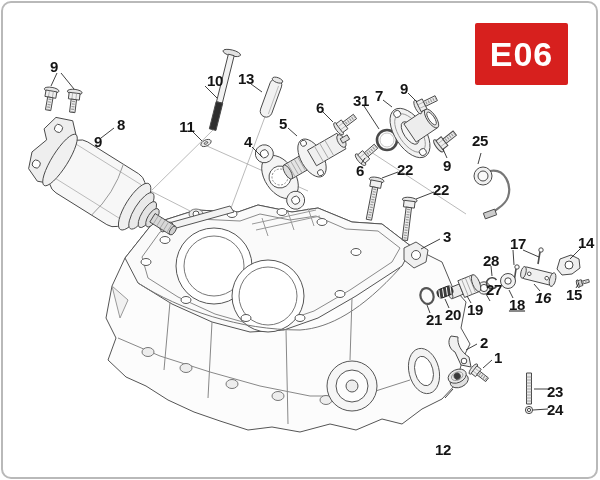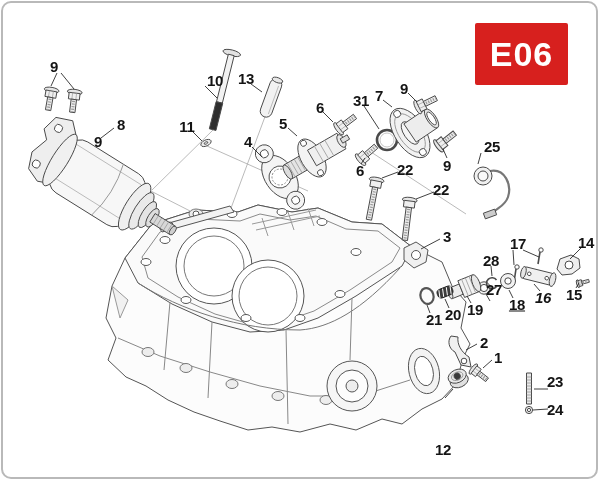--- a/index.html
+++ b/index.html
@@ -352,36 +352,36 @@
       <div class="callout" style="left: 248px; top: 141px;">4</div>
       <div class="callout" style="left: 283px; top: 123px;">5</div>
       <div class="callout" style="left: 320px; top: 107px;">6</div>
       <div class="callout" style="left: 361px; top: 100px;">31</div>
       <div class="callout" style="left: 379px; top: 95px;">7</div>
       <div class="callout" style="left: 404px; top: 88px;">9</div>
       <div class="callout" style="left: 447px; top: 165px;">9</div>
       <div class="callout" style="left: 360px; top: 170px;">6</div>
       <div class="callout" style="left: 405px; top: 169px;">22</div>
       <div class="callout" style="left: 441px; top: 189px;">22</div>
-      <div class="callout" style="left: 480px; top: 146px; margin-left: 12px;">25</div>
+      <div class="callout" style="left: 480px; top: 140px;">25</div>
       <div class="callout" style="left: 447px; top: 236px;">3</div>
       <div class="callout" style="left: 518px; top: 243px;">17</div>
       <div class="callout" style="left: 586px; top: 242px;">14</div>
       <div class="callout" style="left: 491px; top: 260px;">28</div>
       <div class="callout" style="left: 543px; top: 297px; font-style: italic;">16</div>
       <div class="callout" style="left: 574px; top: 294px;">15</div>
       <div class="callout" style="left: 517px; top: 304px; text-decoration: underline;">18</div>
       <div class="callout" style="left: 494px; top: 289px;">27</div>
       <div class="callout" style="left: 475px; top: 309px; text-align: center;">19</div>
       <div class="callout" style="left: 453px; top: 314px;">20</div>
       <div class="callout" style="left: 434px; top: 319px;">21</div>
       <div class="callout" style="left: 484px; top: 342px;">2</div>
       <div class="callout" style="left: 498px; top: 357px;">1</div>
       <div class="callout" style="left: 443px; top: 405px; margin-top: 44px;">12</div>
-      <div class="callout" style="left: 555px; top: 381px; text-align: center;">23</div>
+      <div class="callout" style="left: 555px; top: 391px; text-align: center;">23</div>
       <div class="callout" style="left: 555px; top: 409px;">24</div>
     </div>
 
 <div id="page-code" style="background: rgb(215, 32, 30);">
   <span>E06</span>
 </div>
 <div id="frame"></div>
 </div>
 
 </body></html>

